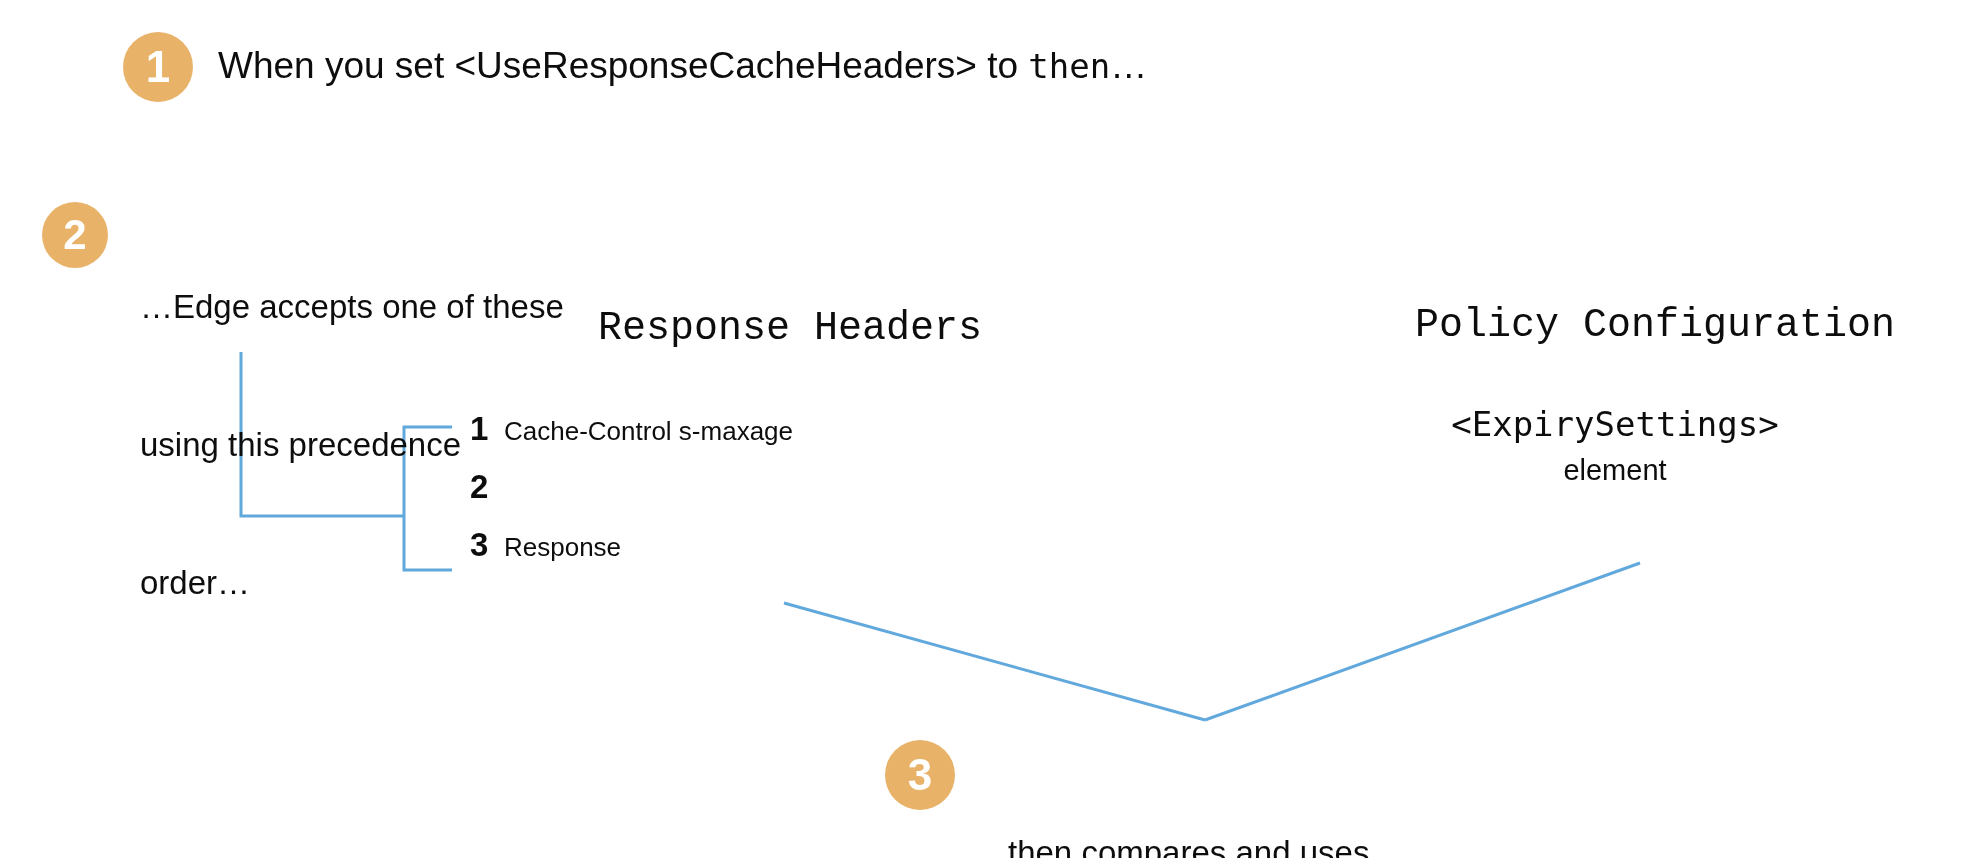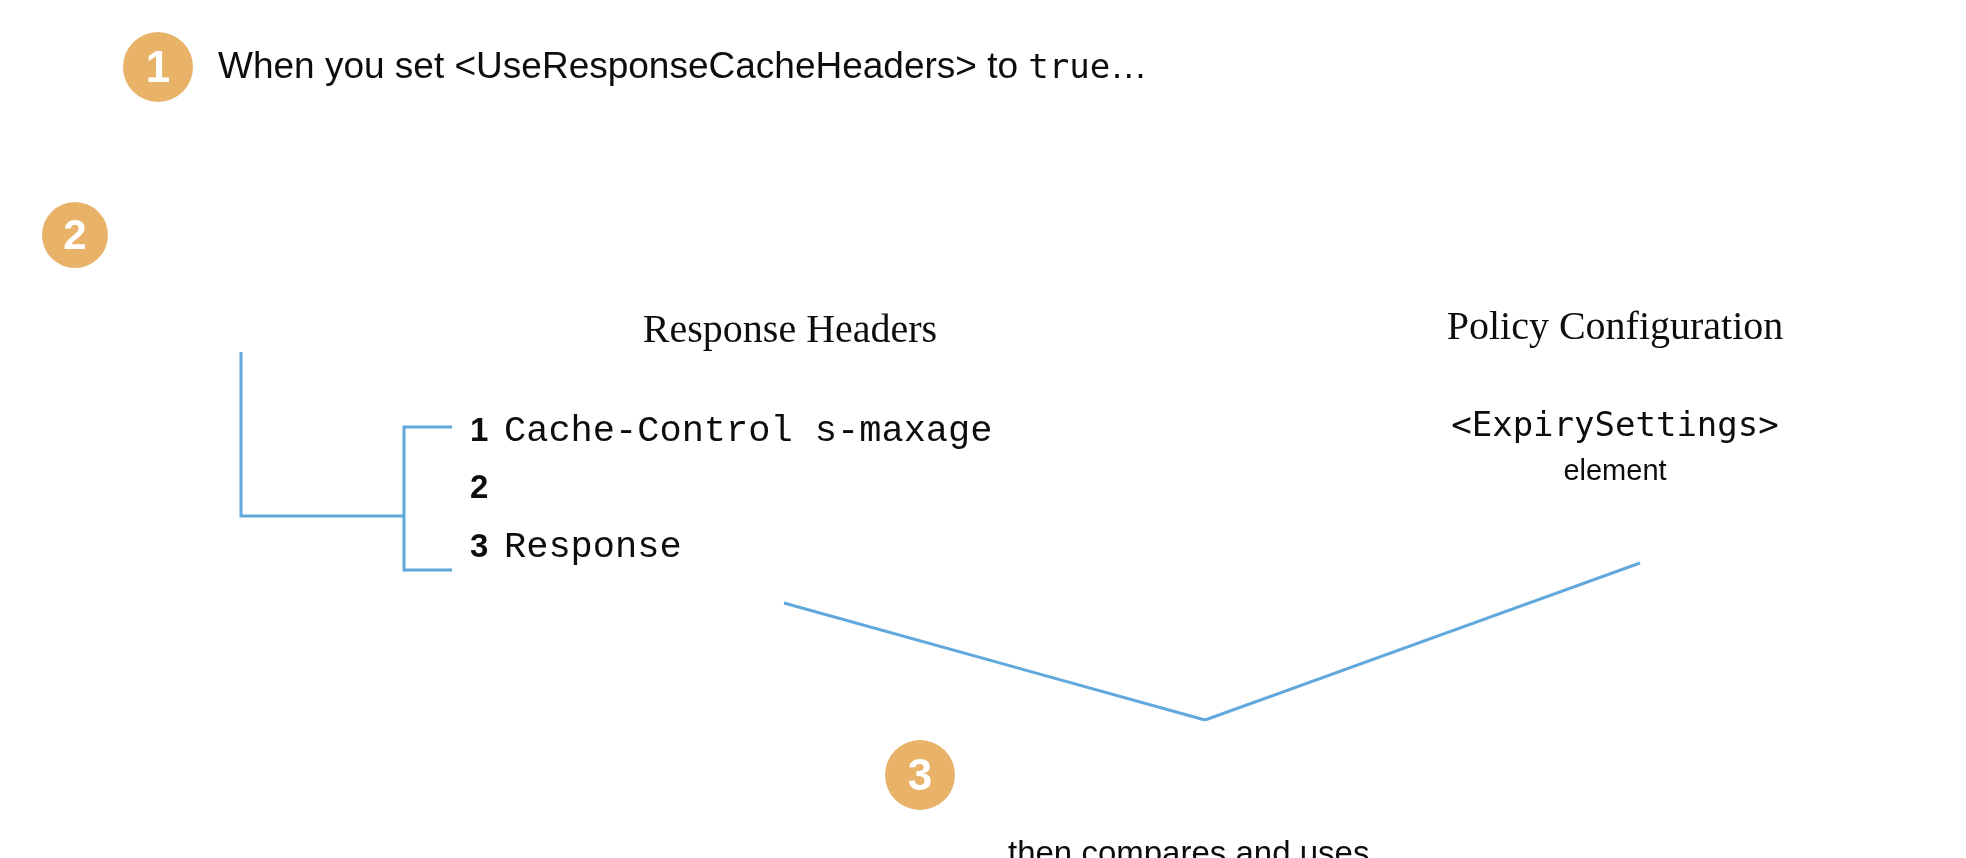--- a/index.html
+++ b/index.html
@@ -70,21 +70,21 @@
     left: 975px;
     top: 738px;
     font-size: 33px;
     line-height: 46px;
     text-align: center;
   }
 
   
   .col-heading {
     color: #0d0d0d;
-    font-family: Liberation Serif, serif;
+    font-family: Liberation Mono, monospace;
     font-weight: 300;
     font-size: 40px;
     line-height: 48px;
     text-align: center;
     white-space: nowrap;
   }
   #heading-response { left: 590px;  top: 305px; width: 400px; }
   #heading-policy   { left: 1415px; top: 302px; width: 400px; }
 
   
@@ -98,22 +98,22 @@
     height: 58px;
   }
   .list-num {
     width: 34px;
     font-family: "Liberation Sans", sans-serif;
     font-weight: 600;
     font-size: 33px;
     color: #0d0d0d;
   }
   .list-val {
-    font-family: Liberation Mono, monospace;
-    font-size: 37px;
+    font-family: Liberation Sans, sans-serif;
+    font-size: 26px;
     color: #0d0d0d;
     white-space: pre;
   }
 
   
   #policy-body {
     left: 1415px;
     top: 400px;
     width: 400px;
     text-align: center;
@@ -153,24 +153,29 @@
 
     <path d="M 452 427 L 404 427 L 404 570 L 452 570" fill="none" stroke="#61a8dc" stroke-width="3"></path>
 
     <path d="M 784 603 L 1205 720" fill="none" stroke="#61a8dc" stroke-width="3"></path>
 
     <path d="M 1205 720 L 1640 563" fill="none" stroke="#61a8dc" stroke-width="3"></path>
   </svg>
 
   <div class="badge" id="badge-1">1</div>
 
-  <div class="abs prose" id="step1-text"><span>When you set &lt;UseResponseCacheHeaders&gt; to </span><span class="mono">true</span><span>…</span></div>
+  <div class="abs prose" id="step1-text"><span>When you set &lt;UseResponseCacheHeaders&gt; to </span><span class="mono">then</span><span>…</span></div>
 
   <div class="badge" id="badge-2">2</div>
 
+  <div class="abs prose" id="step2-text">
+    <div>…Edge accepts one of these</div>
+    <div>using this precedence</div>
+    <div>order…</div>
+  </div>
 
   <div class="abs col-heading" id="heading-response">Response Headers</div>
 
   <div class="abs" id="header-list">
     <div class="list-row">
       <span class="list-num">1</span>
       <span class="list-val">Cache-Control s-maxage</span>
     </div>
     <div class="list-row">
       <span class="list-num">2</span>

